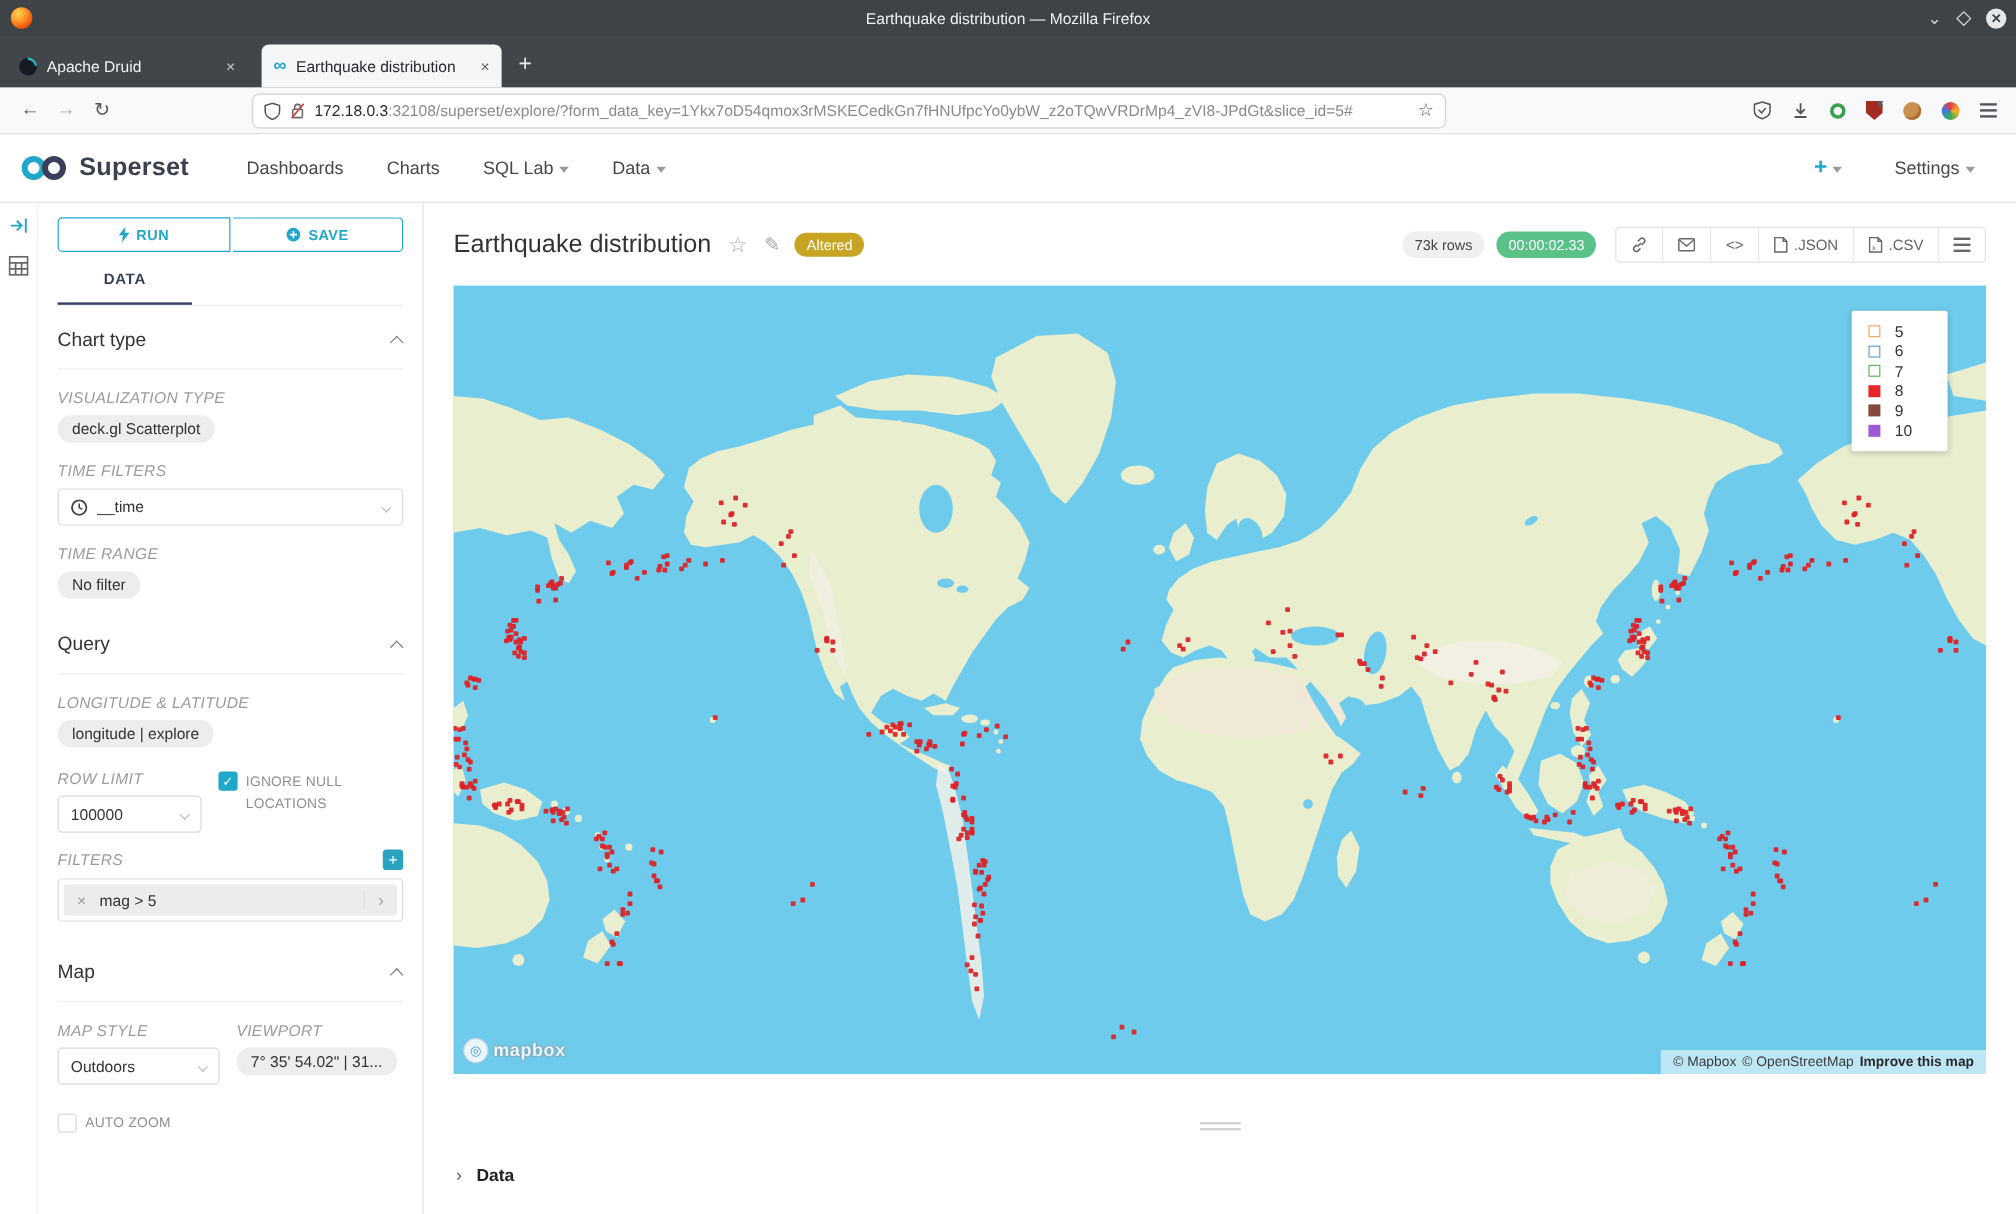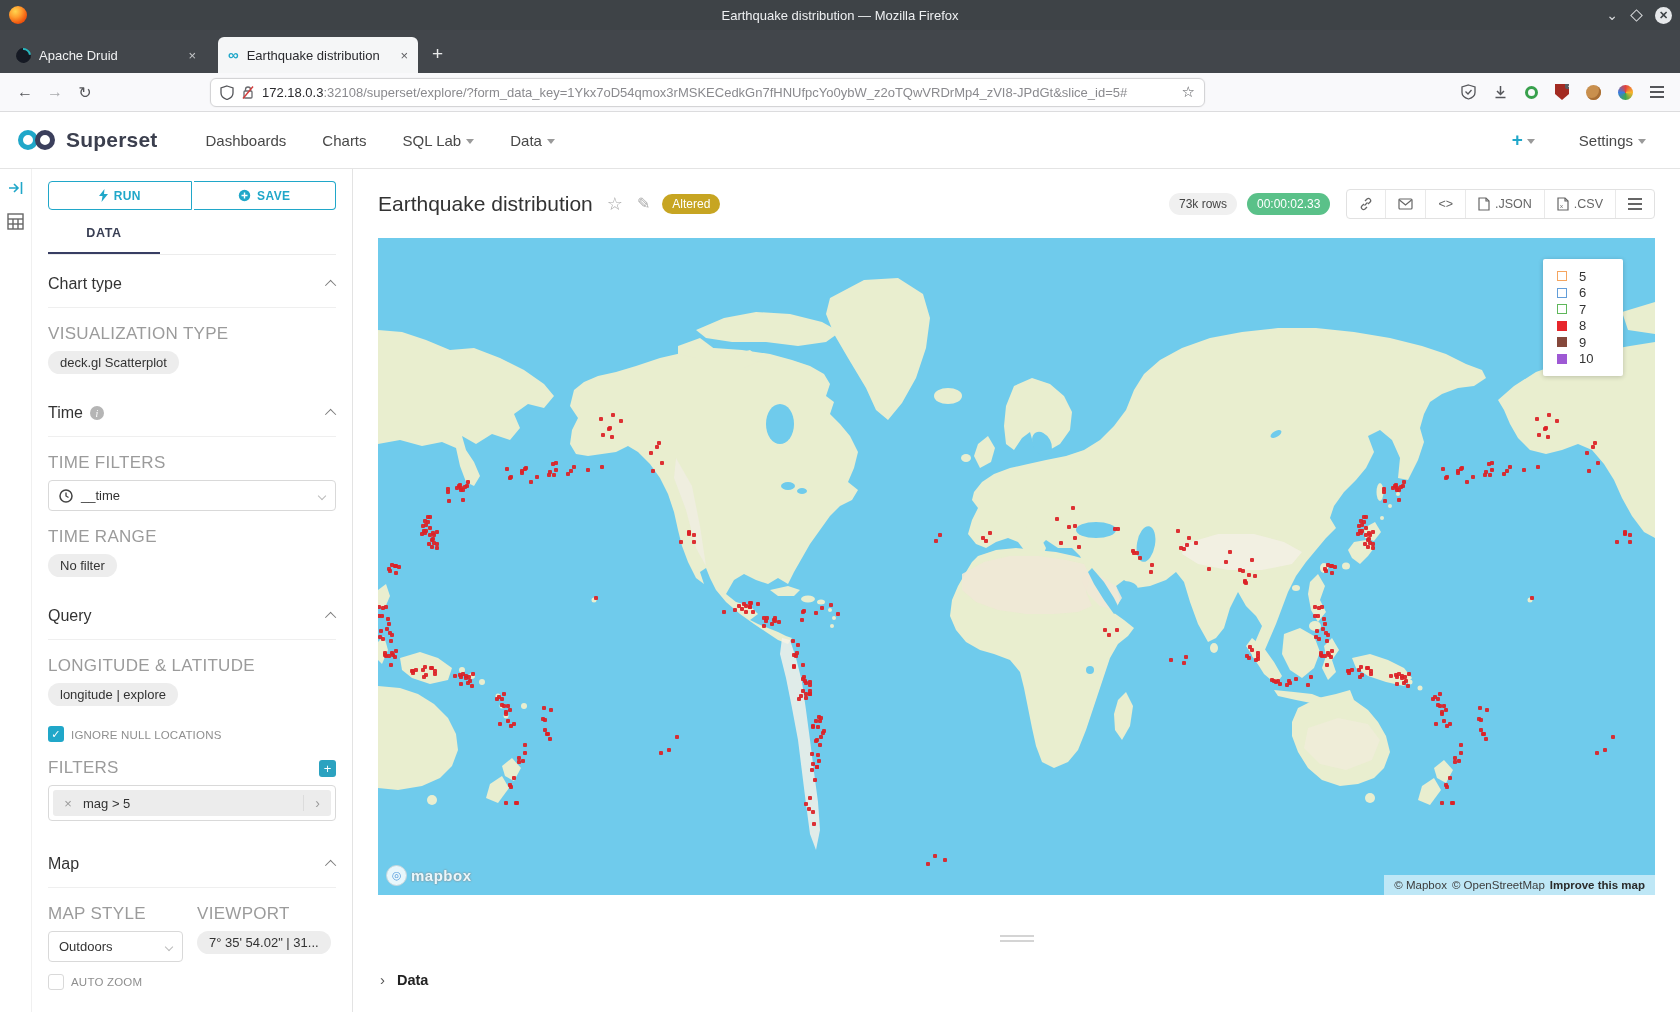--- a/index.html
+++ b/index.html
@@ -69,21 +69,21 @@
               display:flex; align-items:center; justify-content:center; gap:6px; background:#fff; letter-spacing:.4px; }
   .btn-teal.left { border-radius:4px 0 0 4px; }
   .btn-teal.right { border-radius:0 4px 4px 0; border-left:none; }
   .panel-tabs { margin-top:16px; border-bottom:1px solid #ececec; display:flex; }
   .panel-tab { width:112px; text-align:center; font-size:12.5px; color:#383e53; letter-spacing:.6px; padding-bottom:12px;
                border-bottom:2px solid #383e63; font-weight:bold; }
   .sec-head { display:flex; align-items:center; font-size:16px; color:#333; padding:20px 0 14px 0; border-bottom:1px solid #efefef; }
   .sec-head .chev { margin-left:auto; }
   .chev { width:8px; height:8px; border-left:1.6px solid #7b7b7b; border-top:1.6px solid #7b7b7b; }
   .chev.up { transform:rotate(45deg) translateY(2px); }
-  .fld-label { font-size:17px; color:#9b9b9b; letter-spacing:.3px; margin:16px 0 7px 0; }
+  .fld-label { font-size:13px; color:#9b9b9b; letter-spacing:.3px; margin:16px 0 7px 0;font-style:italic; }
   .pill { display:inline-block; background:#ededed; border-radius:12px; padding:4px 12px; font-size:13px; color:#333; }
   .select { height:31px; border:1px solid #d9d9d9; border-radius:4px; display:flex; align-items:center; padding:0 10px; gap:8px;
             font-size:13px; color:#333; background:#fff; }
   .select .chev { width:6px; height:6px; border-color:#bbb; margin-left:auto; transform:rotate(-135deg); }
   .two-col { display:flex; gap:14px; }
   .checkrow { display:flex; align-items:flex-start; gap:7px; font-size:11.5px; color:#8f8f8f; letter-spacing:.2px; }
   .cb { width:16px; height:16px; border-radius:3px; flex:none; }
   .cb.on { background:#20a7c9; color:#fff; font-size:11px; display:flex; align-items:center; justify-content:center; }
   .cb.off { background:#fff; border:1px solid #d9d9d9; }
   .plus-btn { width:17px; height:17px; background:#2ba2c0; border-radius:3px; color:#fff; font-size:13px;
@@ -271,45 +271,47 @@
       <span class="panel-tab">DATA</span>
     </div>
 
     <div class="sec-head">
       <span>Chart type</span>
         <span class="chev up"></span>
     </div>
     <div class="fld-label">VISUALIZATION TYPE</div>
     <span class="pill">deck.gl Scatterplot</span>
 
-    <div class="sec-head" style="margin-top:10px;">
-      <span>Time</span>
-      <span style="margin-left:7px; width:14px; height:14px; background:#b5b5b5; border-radius:50%; color:#fff; font-size:10px; display:flex; align-items:center; justify-content:center; font-style:italic; font-family:'Liberation Serif',serif;">i</span>
-      <span class="chev up" style="margin-left:auto;"></span>
-    </div>
     <div class="fld-label">TIME FILTERS</div>
     <div class="select">
       <svg class="icon-svg" width="14" height="14" viewBox="0 0 14 14">
           <circle cx="7" cy="7" r="6" fill="none" stroke="#444" stroke-width="1.5"></circle>
           <path d="M7 3.5 V7 L9.5 8.5" fill="none" stroke="#444" stroke-width="1.3"></path>
         </svg>
       <span>__time</span>
       <span class="chev"></span>
     </div>
     <div class="fld-label">TIME RANGE</div>
     <span class="pill">No filter</span>
 
     <div class="sec-head" style="margin-top:10px;">
       <span>Query</span>
         <span class="chev up"></span>
     </div>
     <div class="fld-label">LONGITUDE &amp; LATITUDE</div>
     <span class="pill">longitude | explore</span>
 
     <div class="two-col" style="margin-top:2px;">
+      <div style="width:135px;">
+        <div class="fld-label">ROW LIMIT</div>
+        <div class="select">
+          <span>100000</span>
+          <span class="chev"></span>
+        </div>
+      </div>
       <div class="checkrow" style="margin-top:18px;">
         <span class="cb on">✓</span>
         <span style="line-height:1.6;">IGNORE NULL LOCATIONS</span>
       </div>
     </div>
 
     <div style="display:flex; align-items:center; margin-top:14px;">
       <span class="fld-label" style="margin:0;">FILTERS</span>
       <span class="plus-btn">+</span>
     </div>
@@ -325,21 +327,21 @@
       <span>Map</span>
         <span class="chev up"></span>
     </div>
     <div class="two-col">
       <div style="width:135px;">
         <div class="fld-label">MAP STYLE</div>
         <div class="select">
           <span>Outdoors</span>
           <span class="chev"></span>
         </div>
-        <div class="checkrow" style="margin-top:12px; align-items:center;">
+        <div class="checkrow" style="margin-top:24px; align-items:center;">
           <span class="cb off"></span>
           <span>AUTO ZOOM</span>
         </div>
       </div>
       <div style="flex:1;">
         <div class="fld-label">VIEWPORT</div>
         <span class="pill" style="white-space:nowrap;">7° 35' 54.02" | 31...</span>
       </div>
     </div>
 

